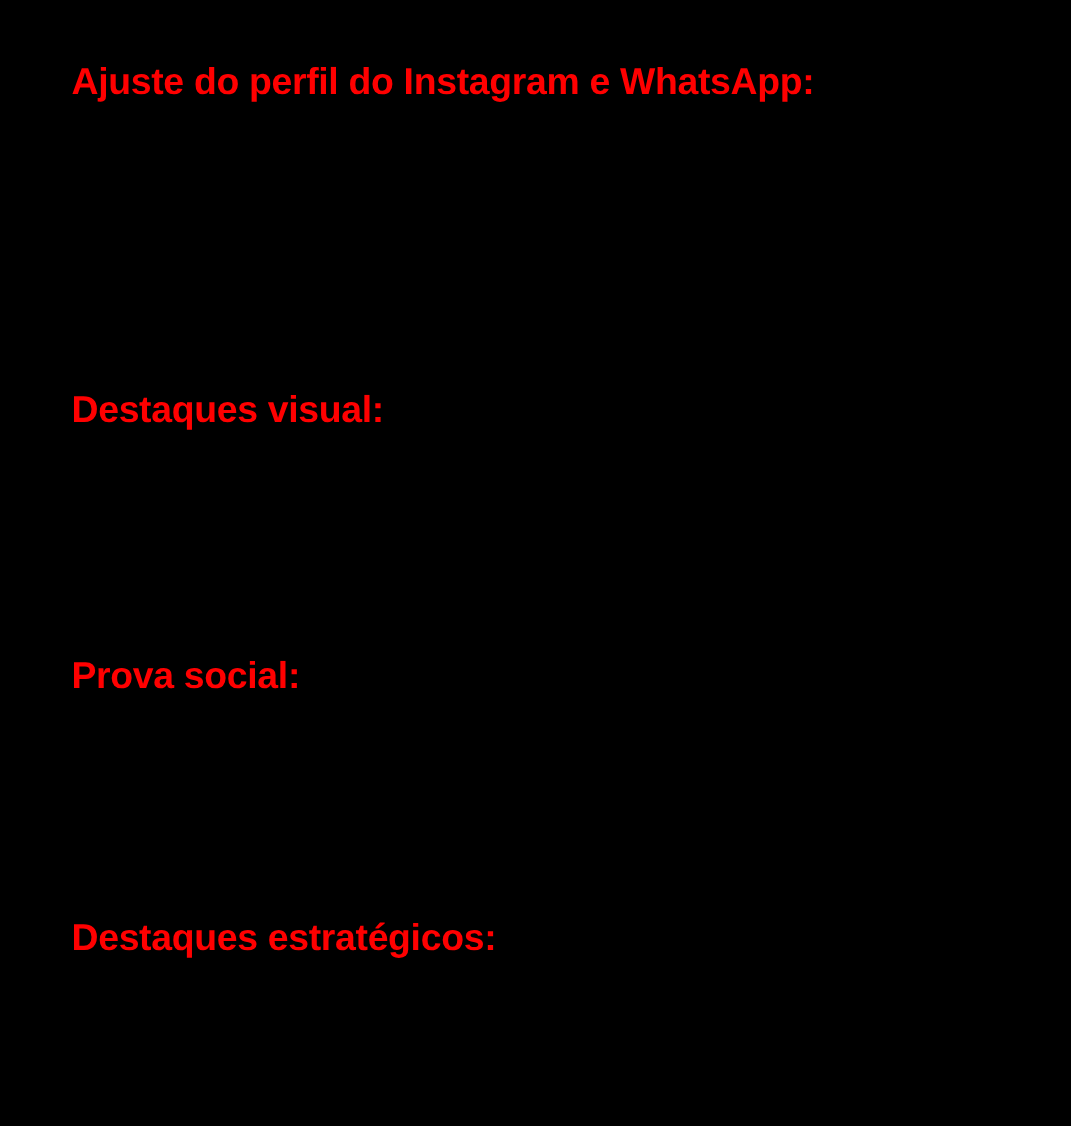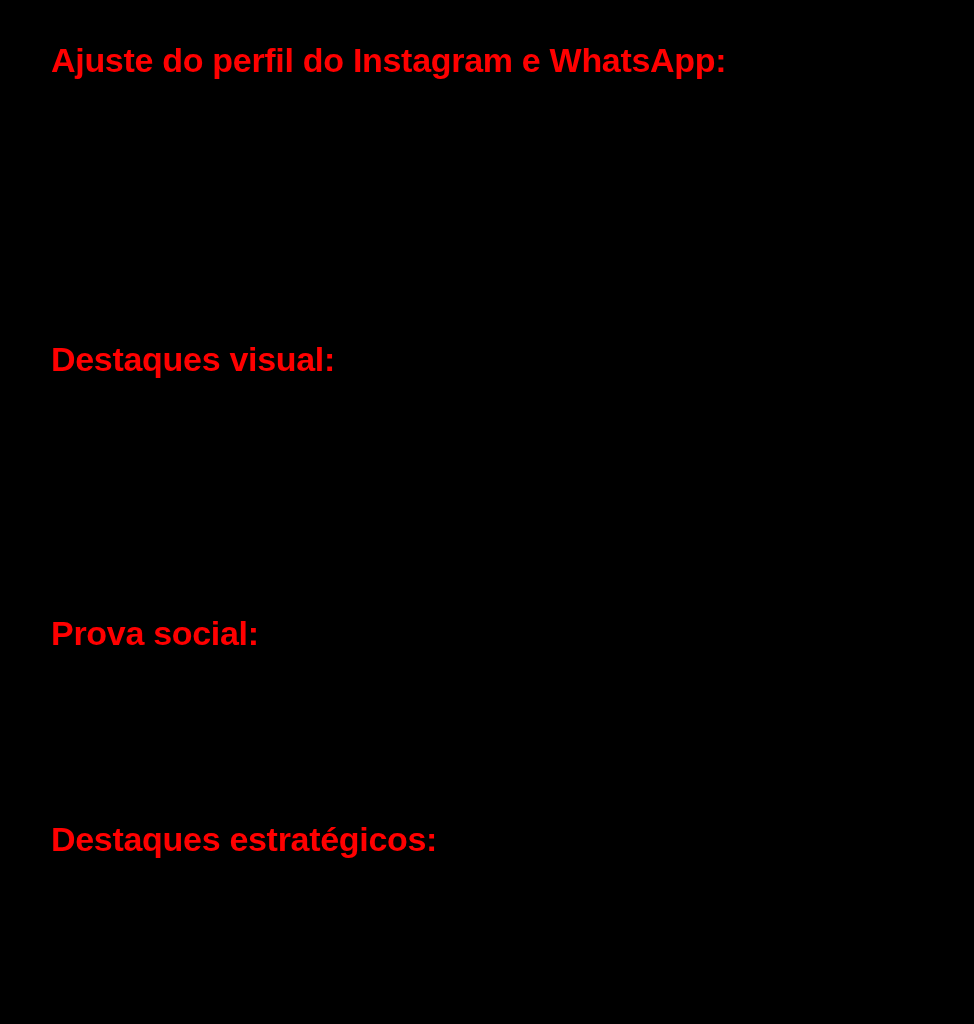--- a/index.html
+++ b/index.html
@@ -15,32 +15,32 @@
     font-family: "Liberation Sans", sans-serif;
   }
   .page {
     position: absolute;
     inset: 0;
     background: var(--page-bg, #000000);
   }
   .section-heading {
     position: absolute;
     left: 51px;
-    margin: 0;
+    margin: 14px;
     color: var(--heading-color, #FF0000);
     font-family: "Liberation Sans", sans-serif;
     font-weight: 700;
     font-size: 34px;
     line-height: 1.1;
     letter-spacing: -0.3px;
     white-space: nowrap;
   }
   .h1 { top: 42px; }
   .h2 { top: 341px; }
-  .h3 { top: 615px; }
+  .h3 { top: 582px; }
   .h4 { top: 821px; text-align: right; }
   
   .invisible-body-block {
     position: absolute;
     left: 51px;
     right: 60px;
     color: #000000;
     background: transparent;
   }
   .b1 { top: 100px;  height: 220px; }

